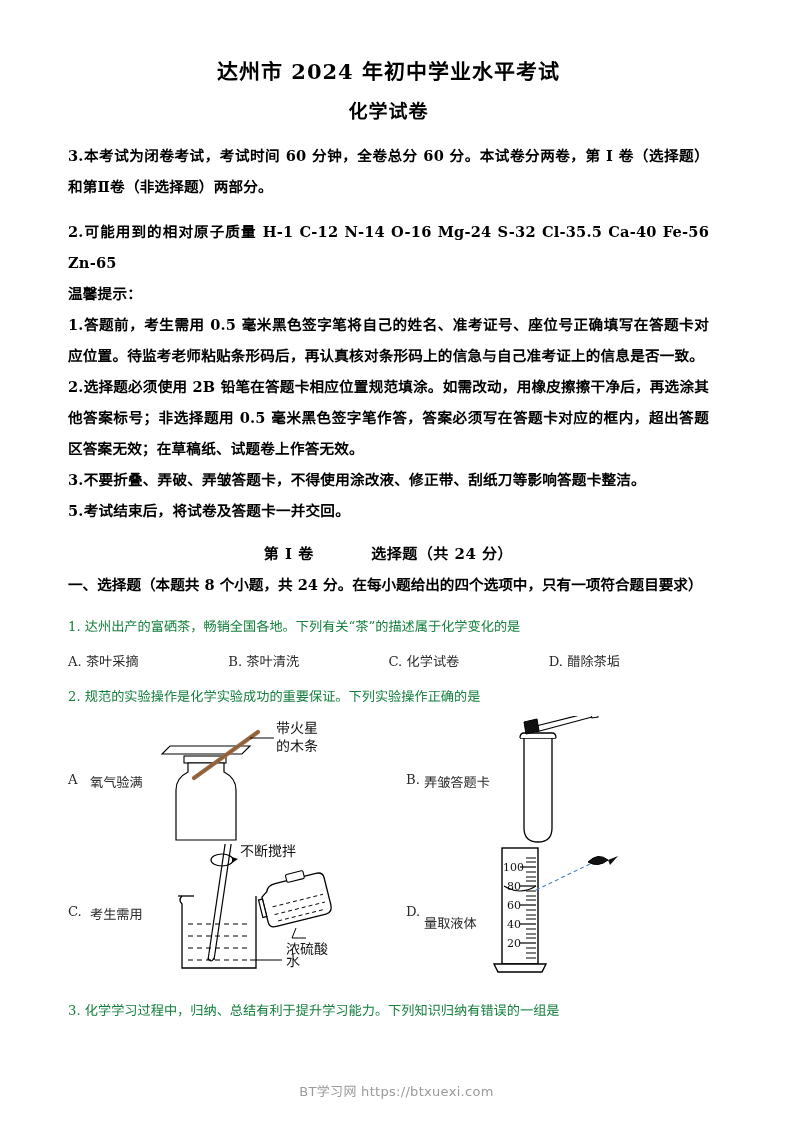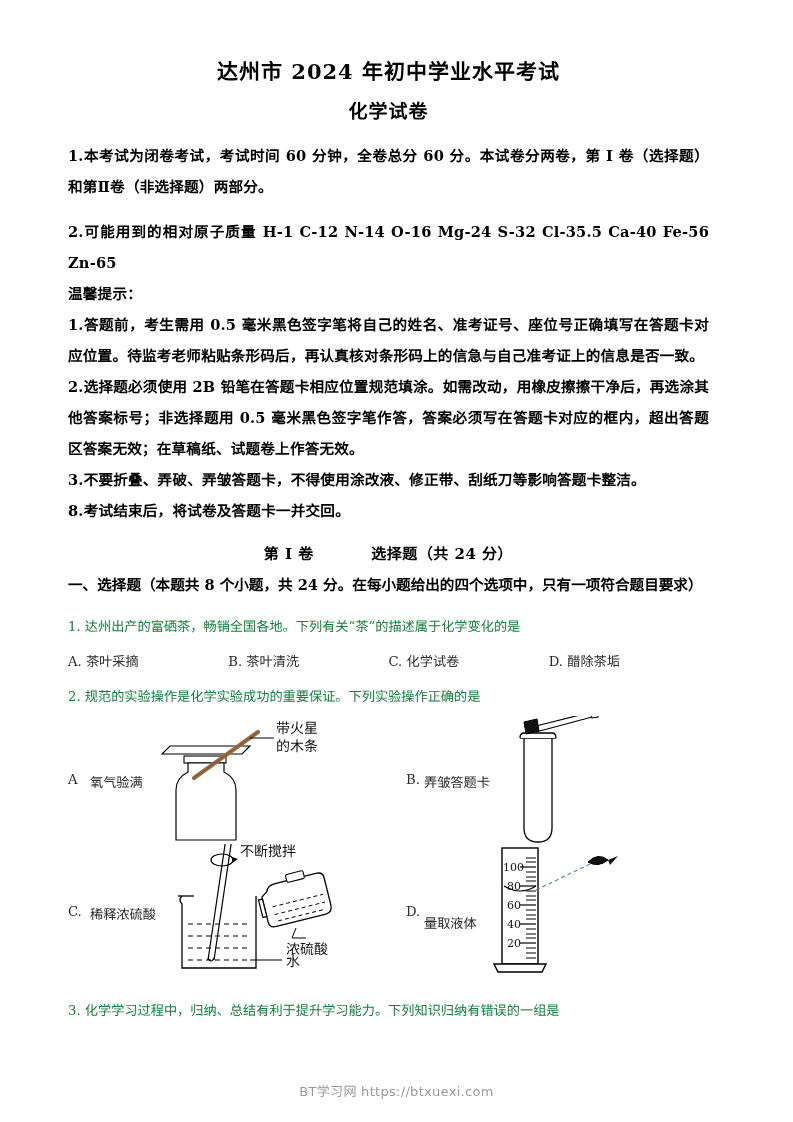--- a/index.html
+++ b/index.html
@@ -122,27 +122,27 @@
   }
 </style>
 </head>
 <body>
 
 <div class="page">
 
   <h1 class="doc-title">达州市 2024 年初中学业水平考试</h1>
   <h2 class="doc-subtitle">化学试卷</h2>
 
-  <p class="instr">1.本考试为闭卷考试，考试时间 60 分钟，全卷总分 60 分。本试卷分两卷，第 I 卷（选择题）和第Ⅱ卷（非选择题）两部分。</p>
+  <p class="instr">3.本考试为闭卷考试，考试时间 60 分钟，全卷总分 60 分。本试卷分两卷，第 I 卷（选择题）和第Ⅱ卷（非选择题）两部分。</p>
   <p class="instr">2.可能用到的相对原子质量 H-1 C-12 N-14 O-16 Mg-24 S-32 Cl-35.5 Ca-40 Fe-56 Zn-65</p>
   <p class="instr tight">温馨提示：</p>
   <p class="instr tight">1.答题前，考生需用 0.5 毫米黑色签字笔将自己的姓名、准考证号、座位号正确填写在答题卡对应位置。待监考老师粘贴条形码后，再认真核对条形码上的信急与自己准考证上的信息是否一致。</p>
   <p class="instr tight">2.选择题必须使用 2B 铅笔在答题卡相应位置规范填涂。如需改动，用橡皮擦擦干净后，再选涂其他答案标号；非选择题用 0.5 毫米黑色签字笔作答，答案必须写在答题卡对应的框内，超出答题区答案无效；在草稿纸、试题卷上作答无效。</p>
   <p class="instr tight">3.不要折叠、弄破、弄皱答题卡，不得使用涂改液、修正带、刮纸刀等影响答题卡整洁。</p>
-  <p class="instr tight">8.考试结束后，将试卷及答题卡一并交回。</p>
+  <p class="instr tight">5.考试结束后，将试卷及答题卡一并交回。</p>
 
   <div class="part-header">
     <span>第 I 卷</span>
     <span class="gap"></span>
     <span>选择题（共 24 分）</span>
   </div>
 
   <p class="section-intro">一、选择题（本题共 8 个小题，共 24 分。在每小题给出的四个选项中，只有一项符合题目要求）</p>
 
   <p class="question">
@@ -208,21 +208,21 @@
         <line x1="30" y1="10" x2="86" y2="-4" stroke="#000" stroke-width="1.2"></line>
         <line x1="30" y1="16" x2="86" y2="1" stroke="#000" stroke-width="1.2"></line>
         <path d="M84,-5 Q92,-3 92,1 L86,2 Z" fill="#fff" stroke="#000" stroke-width="1.1"></path>
 
         <polygon points="18,6 31,3 33,15 20,18" fill="#111" stroke="#000" stroke-width="1"></polygon>
       </svg>
     </div>
 
     <div class="fig-cell c">
       <span class="fig-label" style="left:0px;top:54px;">C.</span>
-      <span class="fig-label" style="left:22px;top:54px;">稀释浓硫酸</span>
+      <span class="fig-label" style="left:22px;top:54px;">考生需用</span>
       <svg class="fig-svg" style="left:96px;top:-6px;" width="230" height="136" viewBox="0 0 230 136">
 
         <path d="M18,52 Q14,56 18,60 L18,124 L92,124 L92,52" fill="#fff" stroke="#000" stroke-width="1.3"></path>
         <path d="M14,52 L30,52" stroke="#000" stroke-width="1.3"></path>
 
         <line x1="24" y1="80" x2="86" y2="80" stroke="#000" stroke-width="1" stroke-dasharray="5,4"></line>
         <line x1="24" y1="92" x2="86" y2="92" stroke="#000" stroke-width="1" stroke-dasharray="5,4"></line>
         <line x1="24" y1="104" x2="86" y2="104" stroke="#000" stroke-width="1" stroke-dasharray="5,4"></line>
         <line x1="24" y1="116" x2="86" y2="116" stroke="#000" stroke-width="1" stroke-dasharray="5,4"></line>
 

